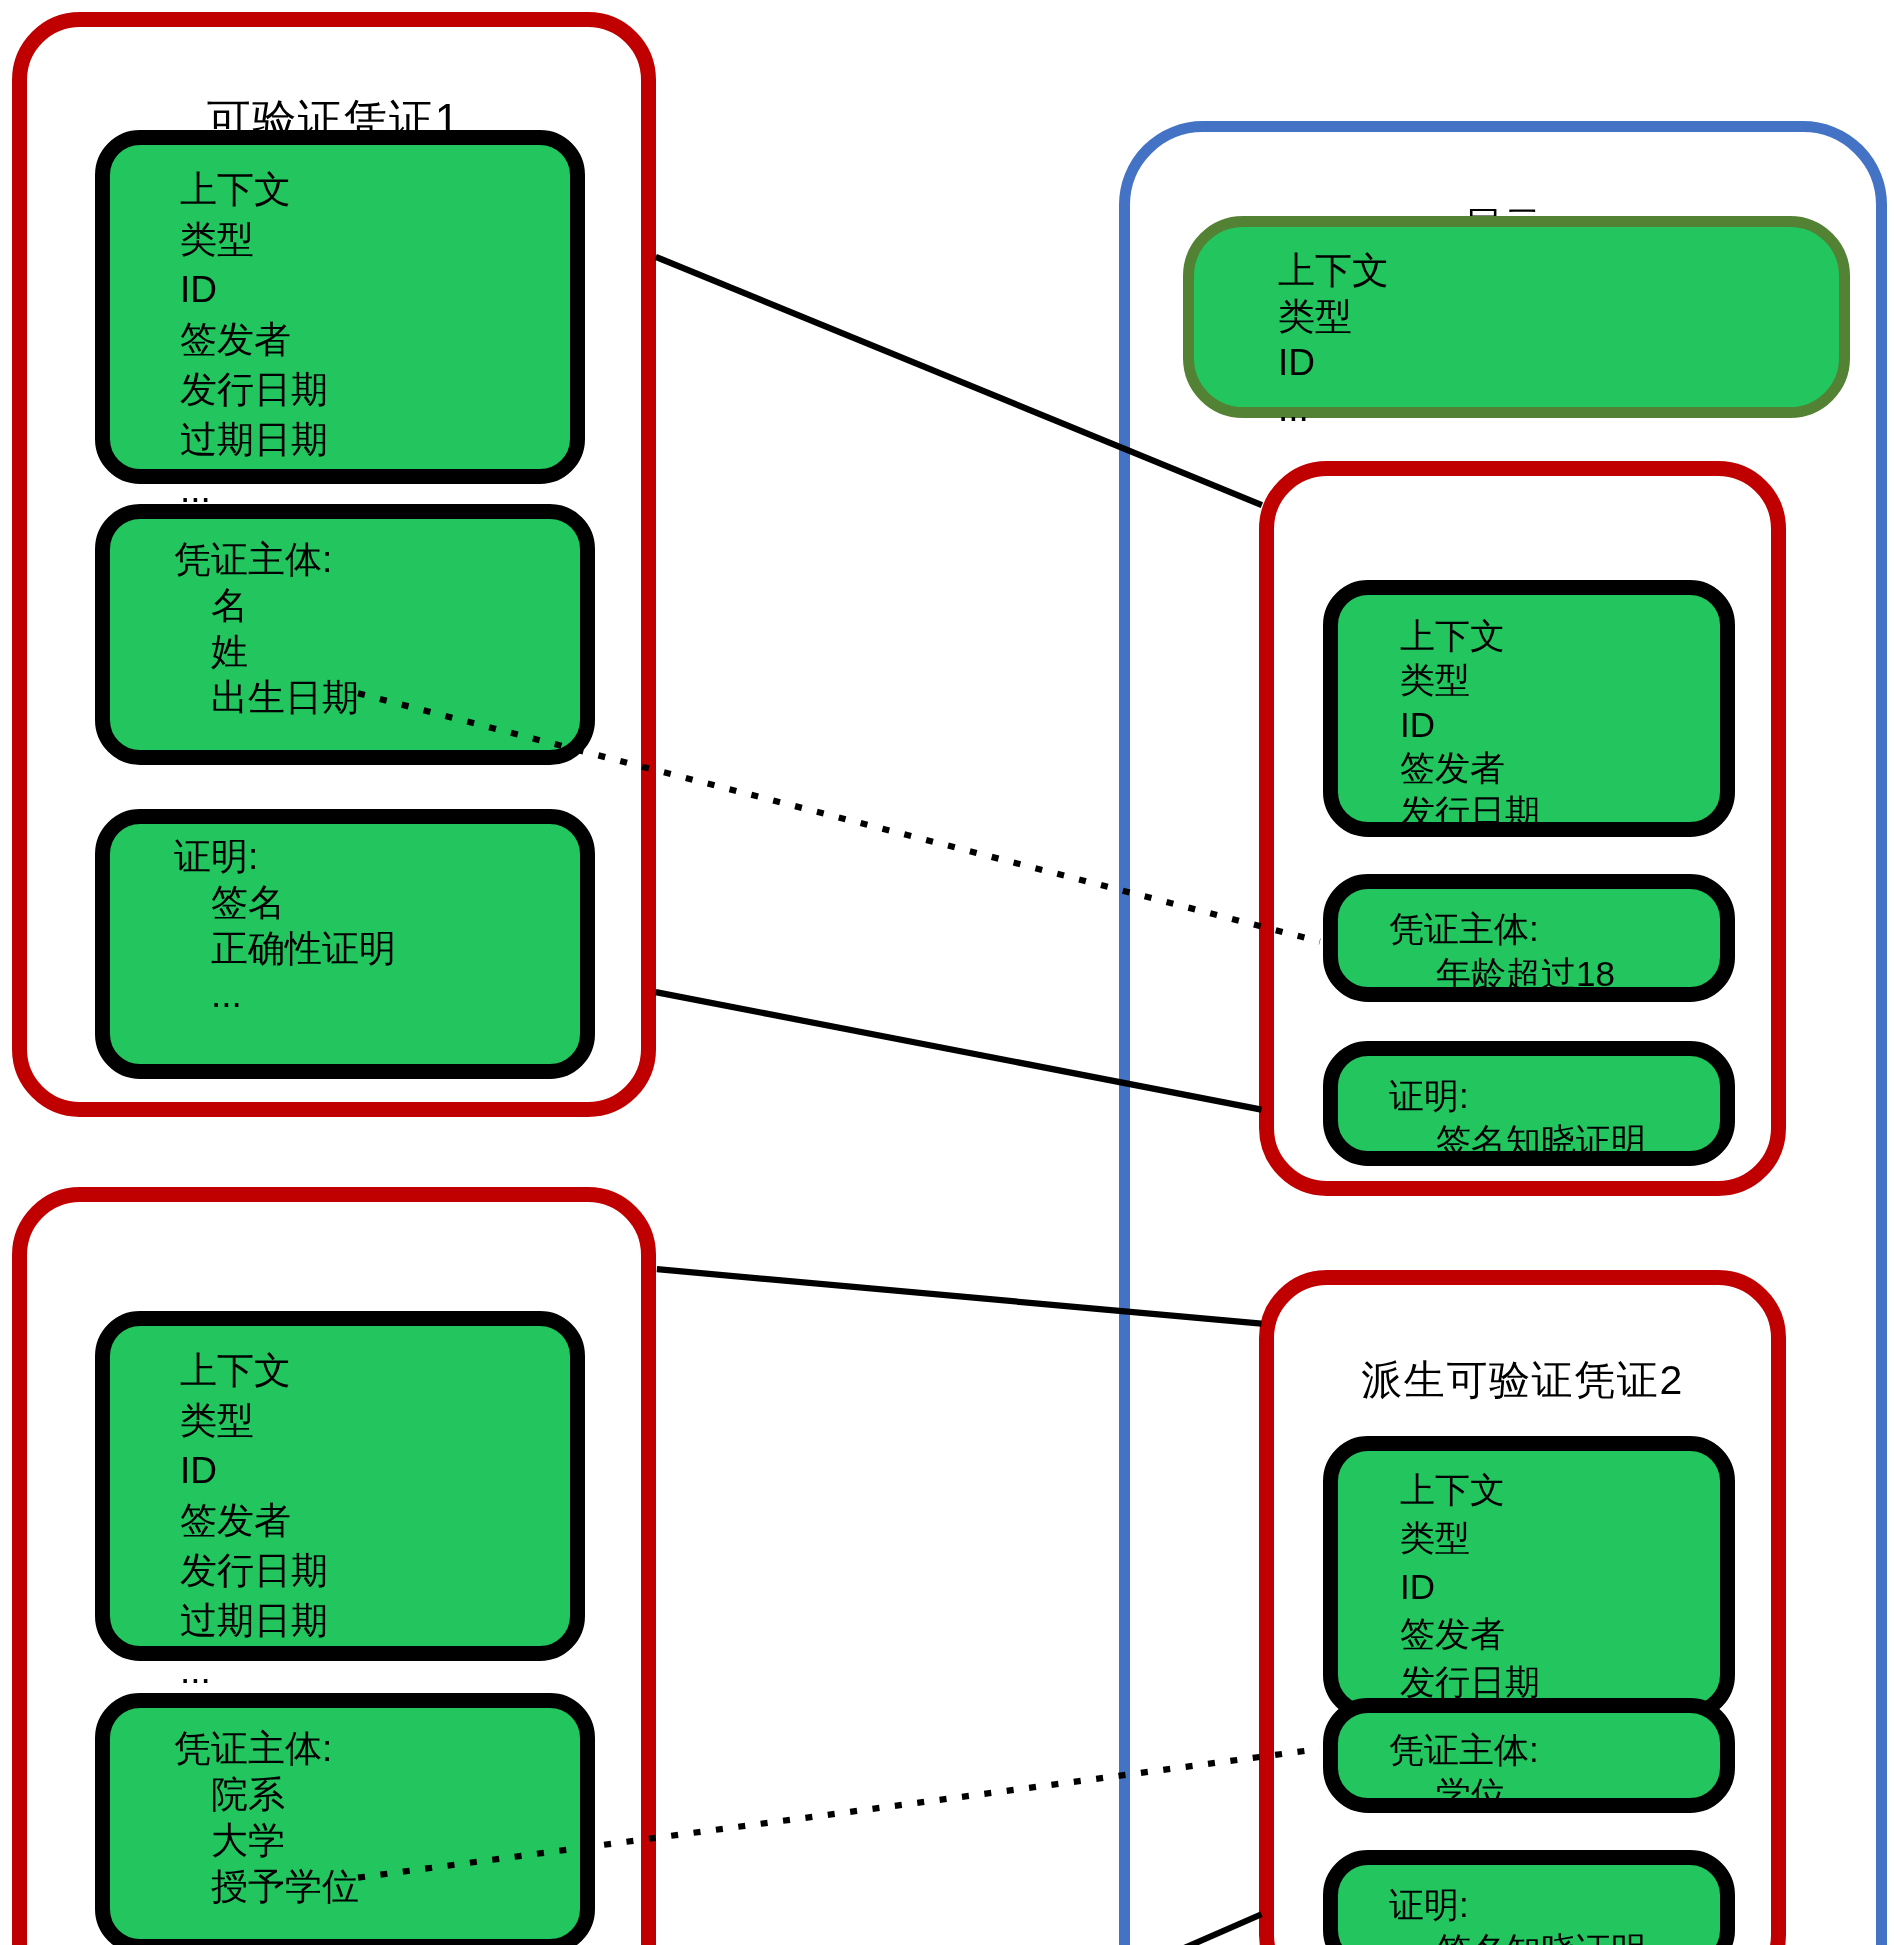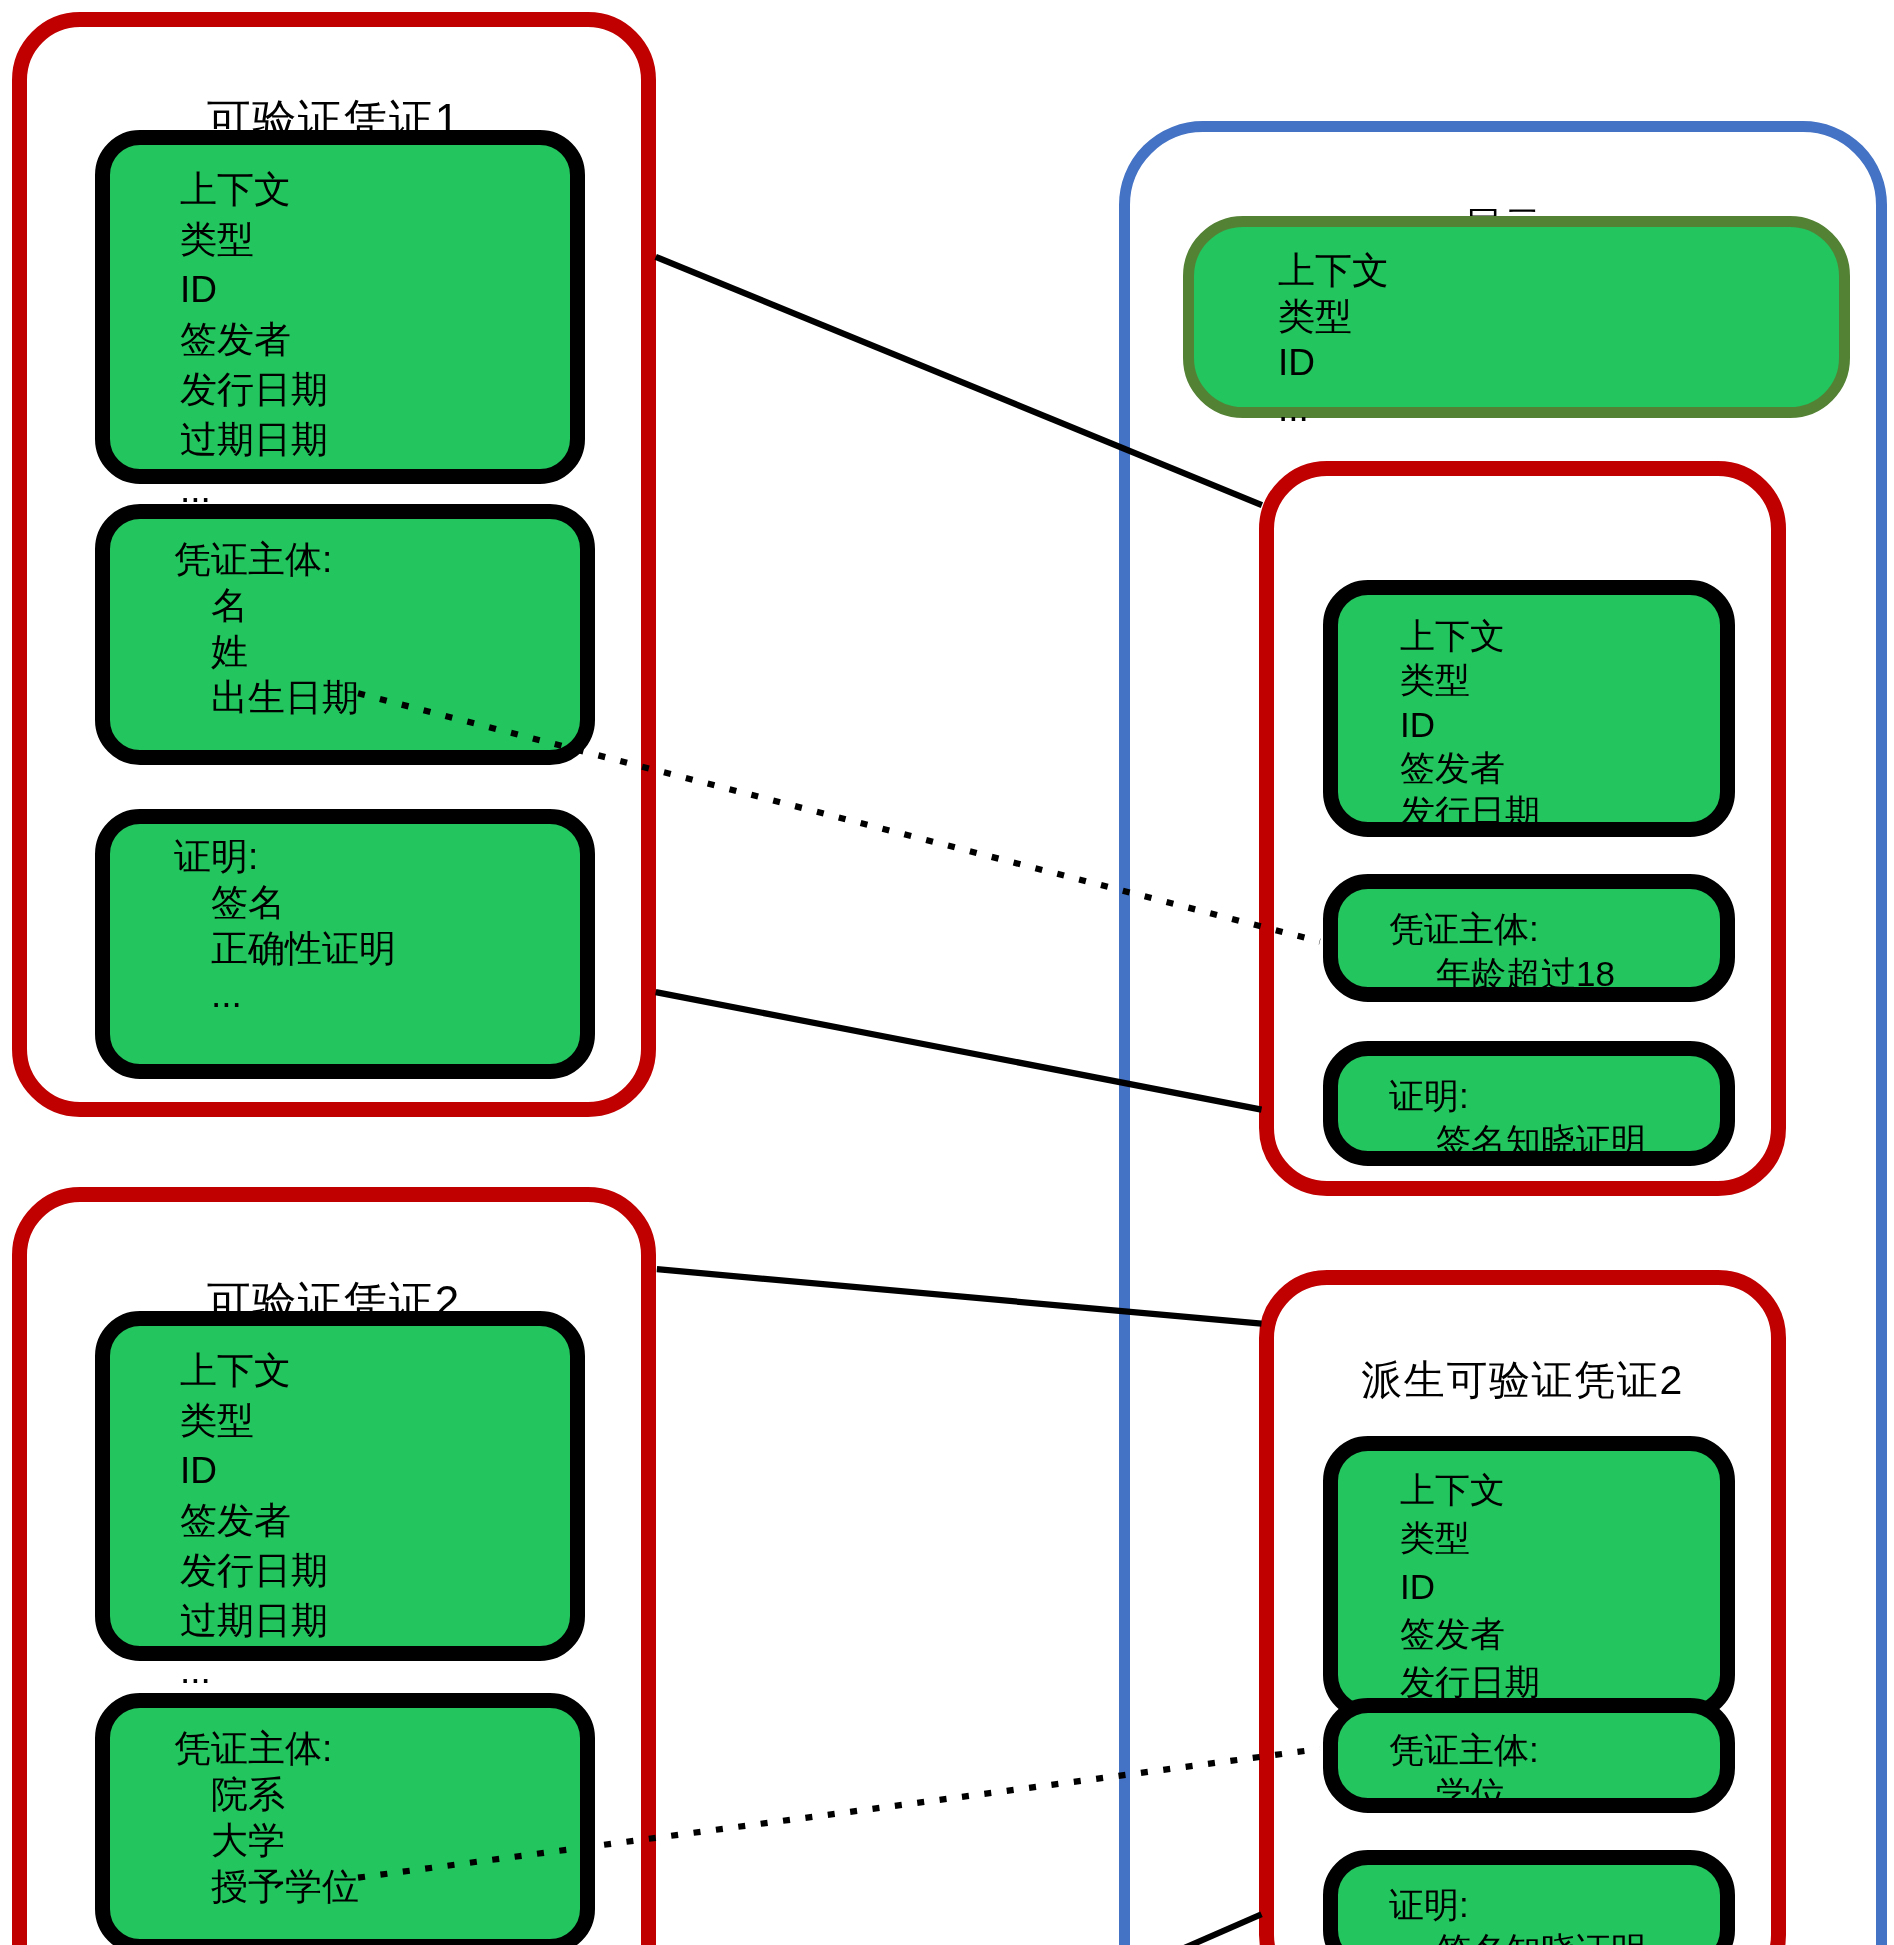--- a/index.html
+++ b/index.html
@@ -96,21 +96,20 @@
   </div>
 
   <div class="fbox" id="vc1-proof">
     <div class="row">证明:</div>
     <div class="row ind">签名</div>
     <div class="row ind">正确性证明</div>
     <div class="row ind">...</div>
   </div>
 
   <section class="card red" id="vc2"></section>
-  <div class="card-title" id="vc2-title">可验证凭证2</div>
 
   <div class="fbox" id="vc2-meta">
     <div class="row">上下文</div>
     <div class="row">类型</div>
     <div class="row">ID</div>
     <div class="row">签发者</div>
     <div class="row">发行日期</div>
     <div class="row">过期日期</div>
     <div class="row">...</div>
   </div>

